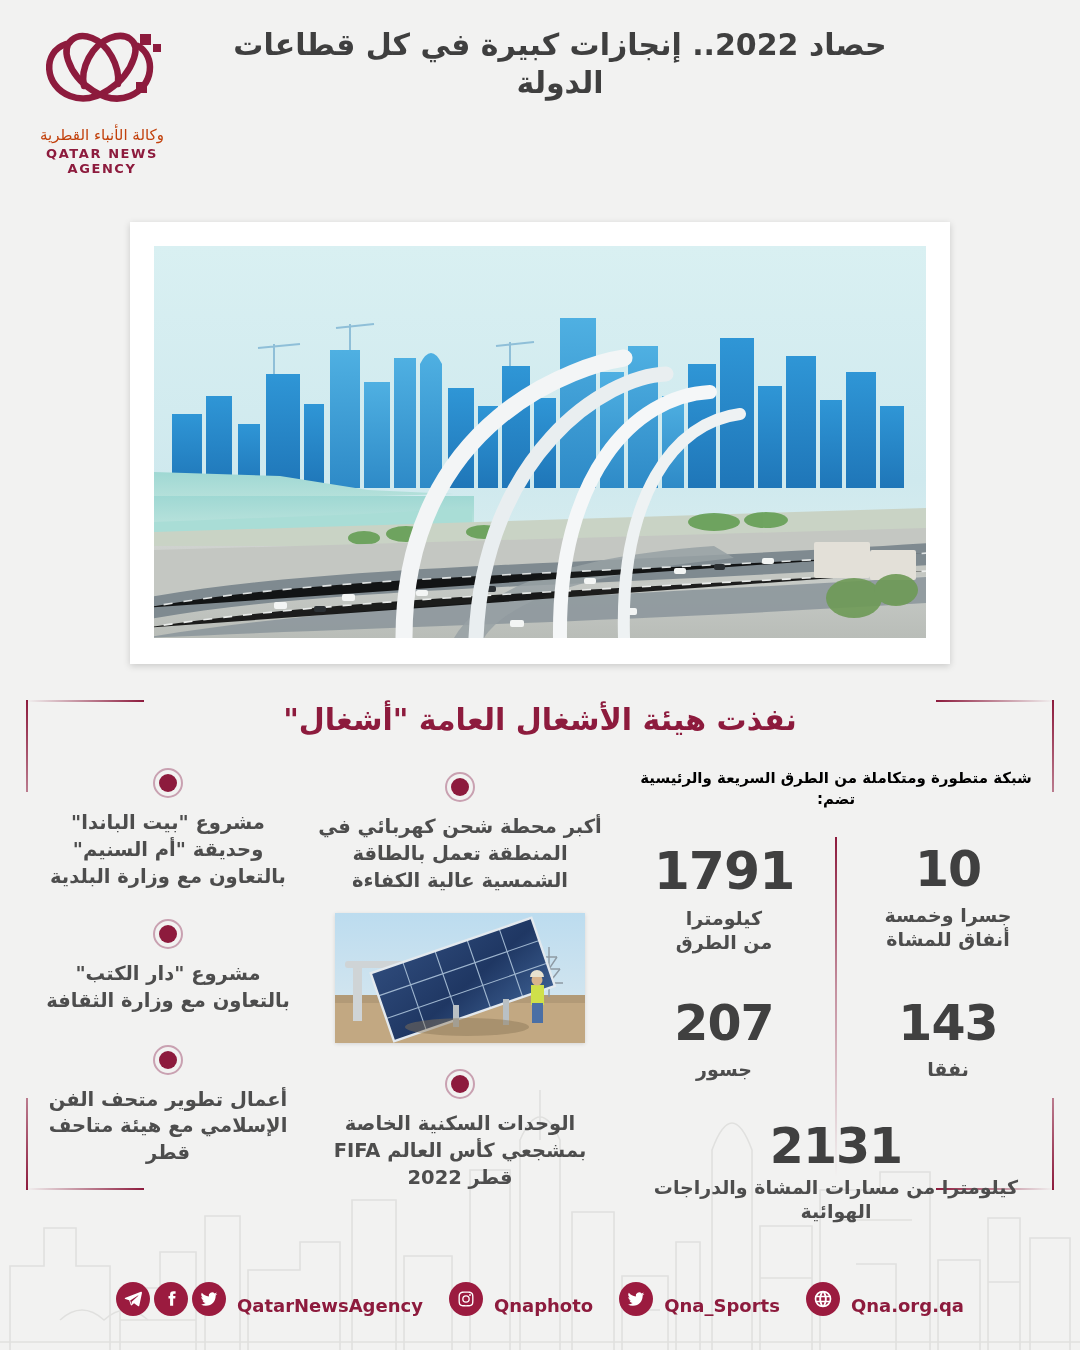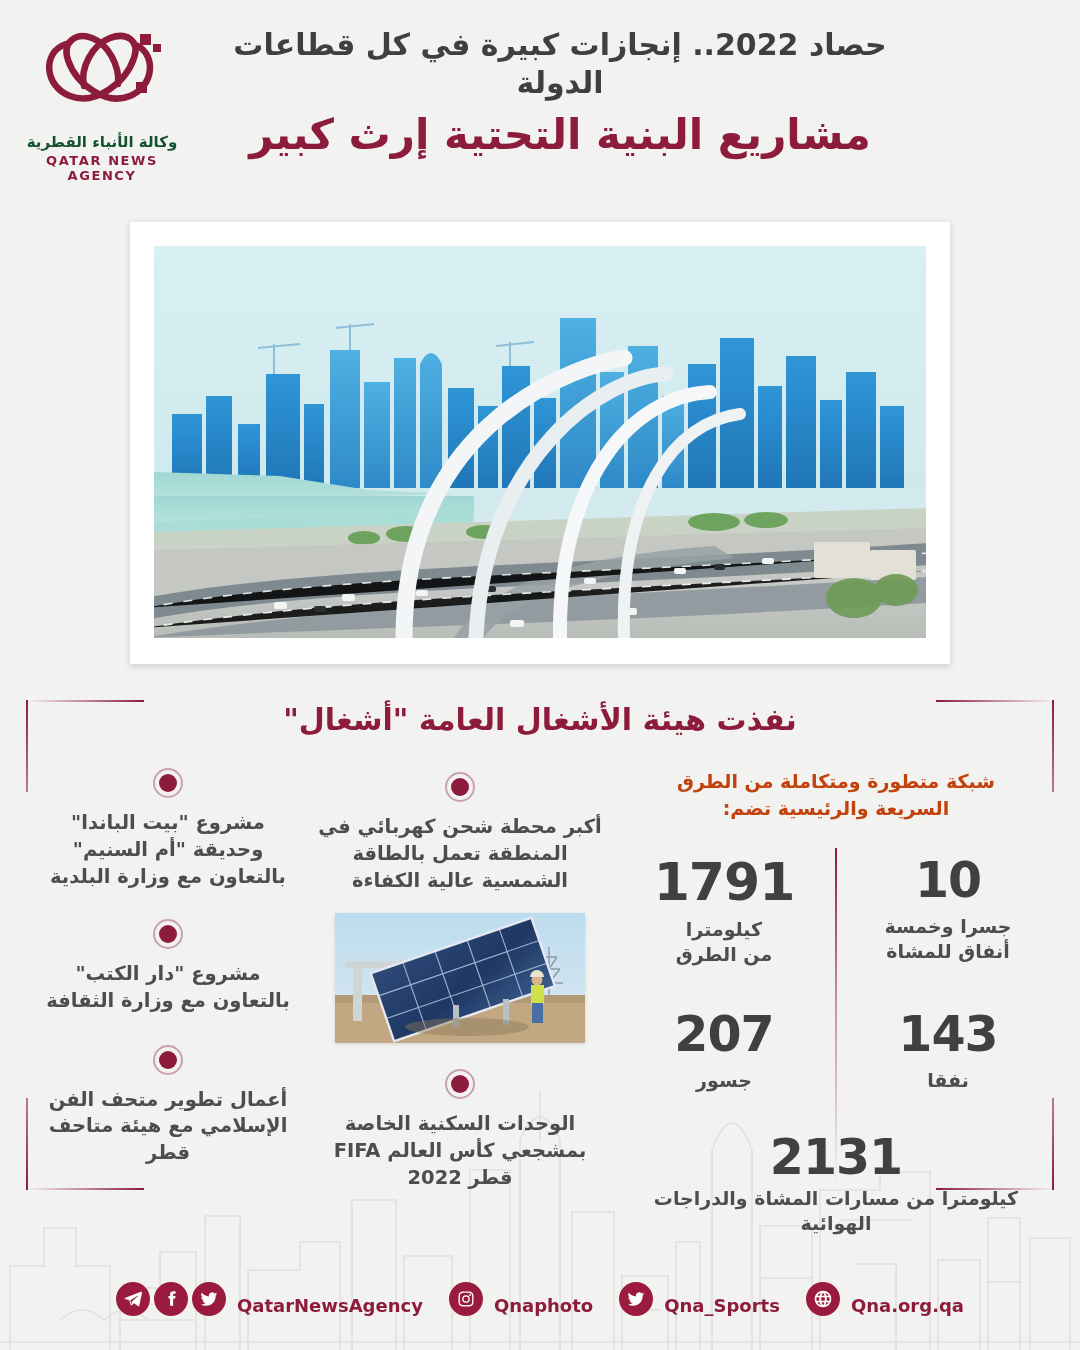--- a/index.html
+++ b/index.html
@@ -68,24 +68,24 @@
   .logo {
     position: absolute;
     top: 24px;
     left: 22px;
     width: 160px;
     text-align: center;
   }
   .logo-mark { width: 160px; height: 92px; display: block; }
   .logo-ar {
     font-size: 15px;
-    font-weight: bold;
-    color: #14532d;
+    font-weight: normal;
+    color: #c2410c;
     letter-spacing: 0.5px;
-    margin-top: 17px;
+    margin-top: 10px;
   }
   .logo-en {
     font-size: 13px;
     font-weight: bold;
     color: #8d1b3d;
     letter-spacing: 1.6px;
     direction: ltr;
     margin-top: 2px;
   }
 
@@ -182,23 +182,23 @@
 
   
   .stats {
     position: absolute;
     top: 0;
     right: 8px;
     width: 420px;
   }
   .stats-lead {
     text-align: center;
-    font-size: 19px;
-    font-weight: bold;
-    color: #c2410c;
+    font-size: 15px;
+    font-weight: bold;
+    color: #000000;
     line-height: 1.42;
     padding: 0 14px;
   }
   .stat-grid {
     position: relative;
     margin-top: 34px;
     display: flex;
     justify-content: space-between;
     align-items: flex-start;
   }
@@ -355,21 +355,20 @@
       <path d="M760 258 L812 258"></path>
       <path d="M988 262 L1020 262"></path>
     </g>
   </svg>
 
   <div class="header">
 
     <div class="head-text">
       <div class="kicker">حصاد 2022.. إنجازات كبيرة في كل قطاعات الدولة</div>
       <div class="headline">
-        <div>مشاريع البنية التحتية إرث كبير</div>
       </div>
     </div>
 
     <div class="logo">
       <svg class="logo-mark" viewBox="0 0 160 92">
         <g stroke="#8d1b3d" fill="none" stroke-width="6.5" stroke-linecap="round">
           <path d="M44 20 C 20 28, 22 62, 48 72 C 74 82, 104 58, 112 34 C 118 16, 104 8, 88 14 C 70 21, 58 44, 62 62"></path>
           <path d="M116 22 C 134 32, 132 62, 108 72 C 84 82, 54 60, 46 36 C 40 18, 54 8, 70 14 C 86 20, 98 42, 96 60"></path>
         </g>
         <rect x="118" y="10" width="11" height="11" fill="#8d1b3d"></rect>

